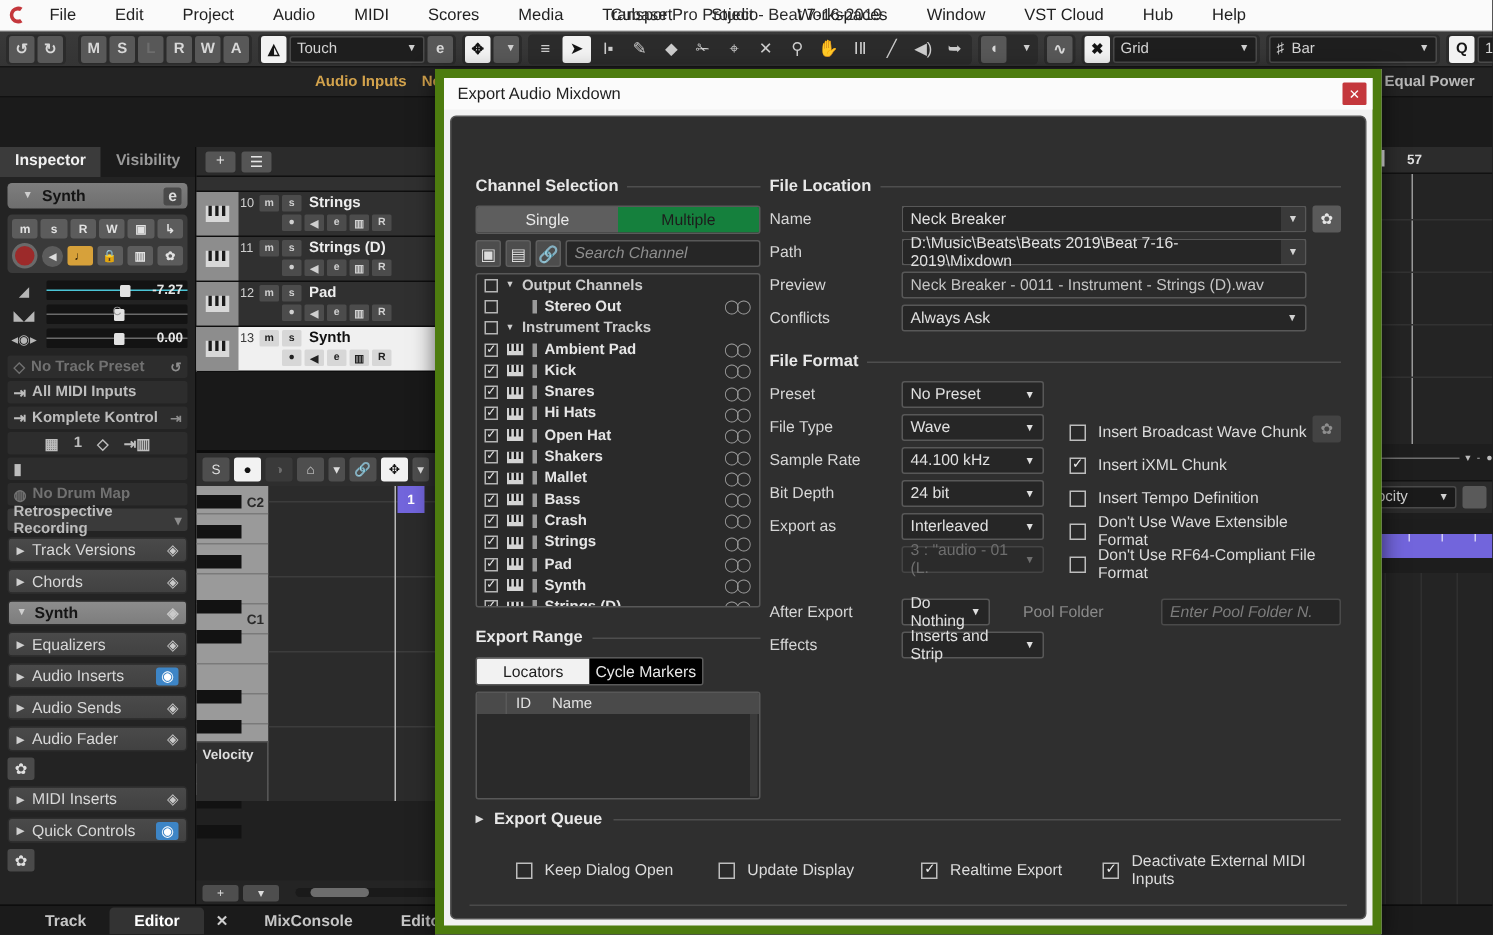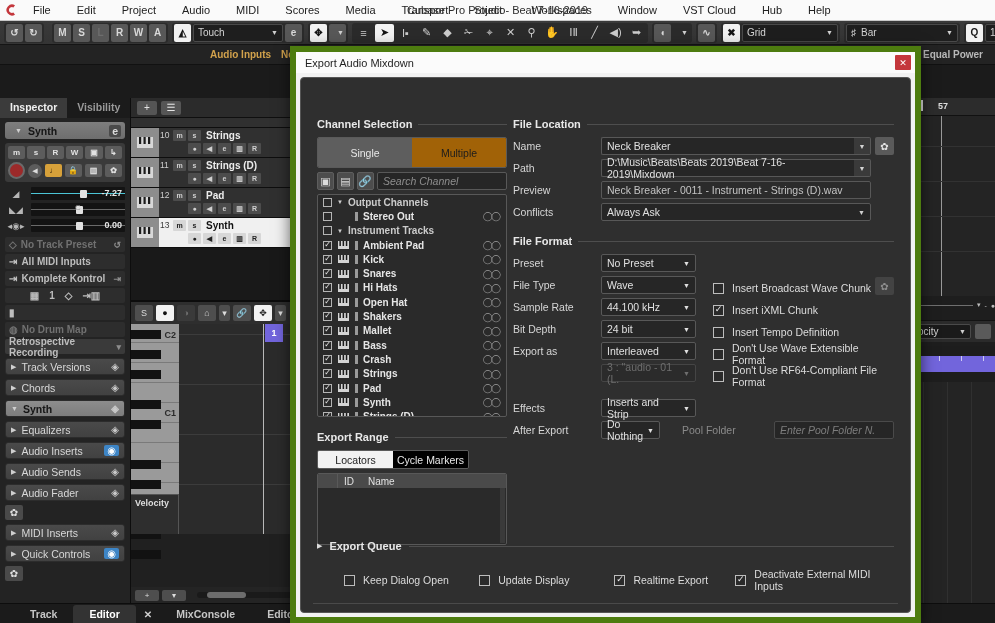--- a/index.html
+++ b/index.html
@@ -213,24 +213,24 @@
   .dlg-body { flex:1; margin:4px; background:#2f2f2f; border:1px solid #565656; border-radius:4px;
               position:relative; overflow:hidden; }
 
   .col-left { position:absolute; left:16px; top:40px; width:190px; }
   .col-right { position:absolute; left:212px; top:40px; right:16px; }
 
   .grp { margin-bottom:10px; }
   .grp-h { display:flex; align-items:center; gap:6px; font-size:11px; font-weight:bold; color:#e8e8e8; margin-bottom:7px; }
   .grp-h .rule { flex:1; height:1px; background:#4e4e4e; }
 
-  .segctl { display:flex; height:31px; border-radius:2px; overflow:hidden; border:1px solid #5a5a5a; }
+  .segctl { display:flex; height:19px; border-radius:2px; overflow:hidden; border:1px solid #5a5a5a; }
   .segctl .s { flex:1; display:flex; align-items:center; justify-content:center;
                font-size:10.5px; background:#5e5e5e; color:#e8e8e8; }
-  .segctl .s.act { background:#a16207; color:#1c1c1c; }
+  .segctl .s.act { background:#15803d; color:#1c1c1c; }
 
   .searchrow { display:flex; gap:3px; margin-top:4px; align-items:center; }
   .sbtn { width:17px; height:18px; background:#4d4d4d; border:1px solid #5e5e5e; border-radius:2px;
           display:flex; align-items:center; justify-content:center; color:#dcdcdc; }
   .sbtn.link { color:#67a5e0; }
   .sinput { flex:1; height:18px; background:#262626; border:1px solid #585858; border-radius:2px;
             display:flex; align-items:center; padding:0 5px; font-size:10.5px; color:#8e8e8e; font-style:italic;}
 
   .chanlist { margin-top:4px; height:223px; background:#2a2a2a; border:1px solid #585858;
               border-radius:2px; overflow:hidden; position:relative; }
@@ -1154,35 +1154,35 @@
                     <span class="cblabel">Don't Use RF64-Compliant File Format</span>
                   </div>
                 </div>
               <div class="ffgear">✿</div>
             </div>
           </div>
         </div>
 
         <div style="margin-top:12px;">
           <div class="lblrow">
+            <div class="lbl">After Export</div>
+            <div class="sel-sm">
+              <span>Do Nothing</span>
+                <span class="dd">▼</span>
+            </div>
+            <div class="lbl dim" style="width:92px; margin-left:22px;">Pool Folder</div>
+            <div class="fld" style="width:120px;flex:0 0 auto;color:#7d7d7d;font-style:italic;border-color:#4a4a4a;">Enter Pool Folder N.</div>
+          </div>
+          <div class="lblrow">
             <div class="lbl">Effects</div>
             <div class="sel-sm">
               <span>Inserts and Strip</span>
                 <span class="dd">▼</span>
             </div>
           </div>
-          <div class="lblrow">
-            <div class="lbl">After Export</div>
-            <div class="sel-sm">
-              <span>Do Nothing</span>
-                <span class="dd">▼</span>
-            </div>
-            <div class="lbl dim" style="width:92px; margin-left:22px;">Pool Folder</div>
-            <div class="fld" style="width:120px;flex:0 0 auto;color:#7d7d7d;font-style:italic;border-color:#4a4a4a;">Enter Pool Folder N.</div>
-          </div>
         </div>
       </div>
 
       <div class="expq">
         <span class="tri">▶</span>
         <span class="t">Export Queue</span>
         <span class="rule"></span>
       </div>
 
       <div class="bottomchecks" id="bottomchecks-host">

